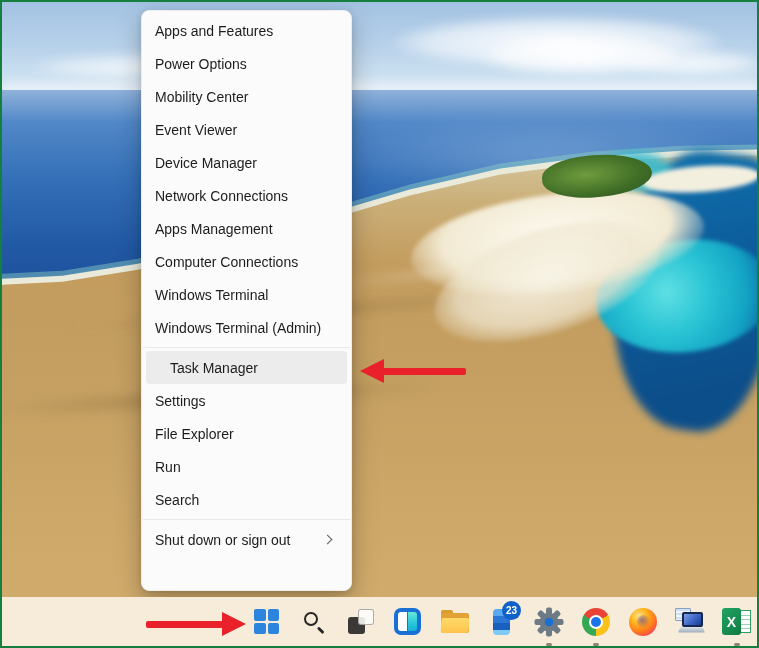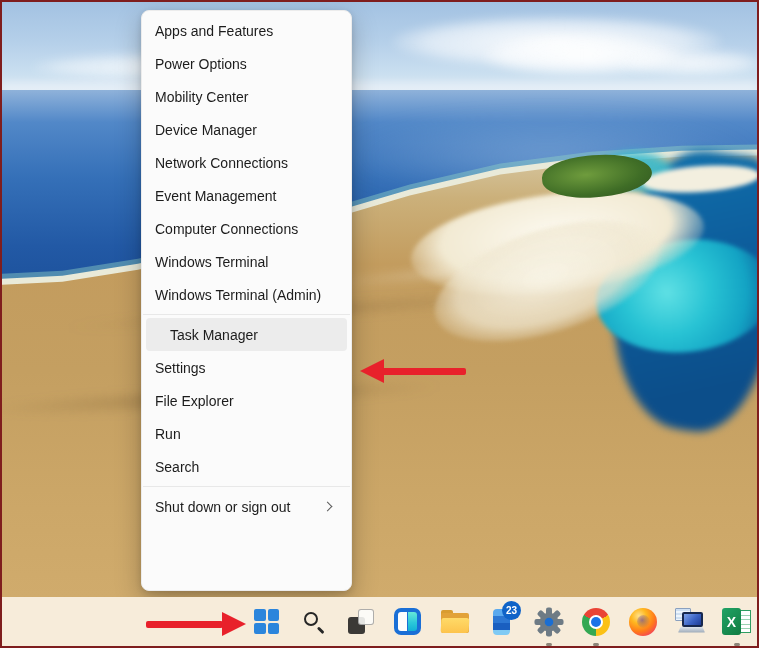--- a/index.html
+++ b/index.html
@@ -1,21 +1,21 @@
 <!DOCTYPE html>
 <html style="--accent-red: #e8212b; --taskbar-bg: #f7ecda; --menu-bg: #fbfbfb; --menu-highlight: #ececec; --start-blue: #2b85dc;"><head>
 <meta charset="utf-8">
 <style>
   * { margin:0; padding:0; box-sizing:border-box; }
   html,body { background:#fff; }
   body { font-family:"Liberation Sans", sans-serif; }
 
   .screen{
     position:relative; width:759px; height:648px;
-    border:2px solid #7f1d1d; overflow:hidden; background:#9cb8d8;
+    border:2px solid #15803d; overflow:hidden; background:#9cb8d8;
   }
 
   
   .desktop{ position:absolute; left:0; right:0; top:0; bottom:49px; overflow:hidden; }
   .layer{ position:absolute; }
 
   .sky{ left:0; top:0; right:0; height:96px;
     background:linear-gradient(180deg,#a3c2e2 0%,#b4cfe9 40%,#cadff0 75%,#dfeaf4 100%); }
   .cloud{ border-radius:50%; filter:blur(5px); background:radial-gradient(ellipse at 50% 50%, rgba(255,255,255,.95) 0%, rgba(255,255,255,.55) 55%, rgba(255,255,255,0) 75%); }
   .cloud1{ left:390px; top:14px; width:330px; height:52px; }
@@ -204,27 +204,30 @@
     <div class="mi">
         <span class="mi-label">Apps and Features</span>
       </div>
     <div class="mi">
         <span class="mi-label">Power Options</span>
       </div>
     <div class="mi">
         <span class="mi-label">Mobility Center</span>
       </div>
     <div class="mi">
+        <span class="mi-label">Event Viewer</span>
+      </div>
+    <div class="mi">
         <span class="mi-label">Device Manager</span>
       </div>
     <div class="mi">
         <span class="mi-label">Network Connections</span>
       </div>
     <div class="mi">
-        <span class="mi-label">Event Management</span>
+        <span class="mi-label">Apps Management</span>
       </div>
     <div class="mi">
         <span class="mi-label">Computer Connections</span>
       </div>
     <div class="mi">
         <span class="mi-label">Windows Terminal</span>
       </div>
     <div class="mi">
         <span class="mi-label">Windows Terminal (Admin)</span>
       </div>

